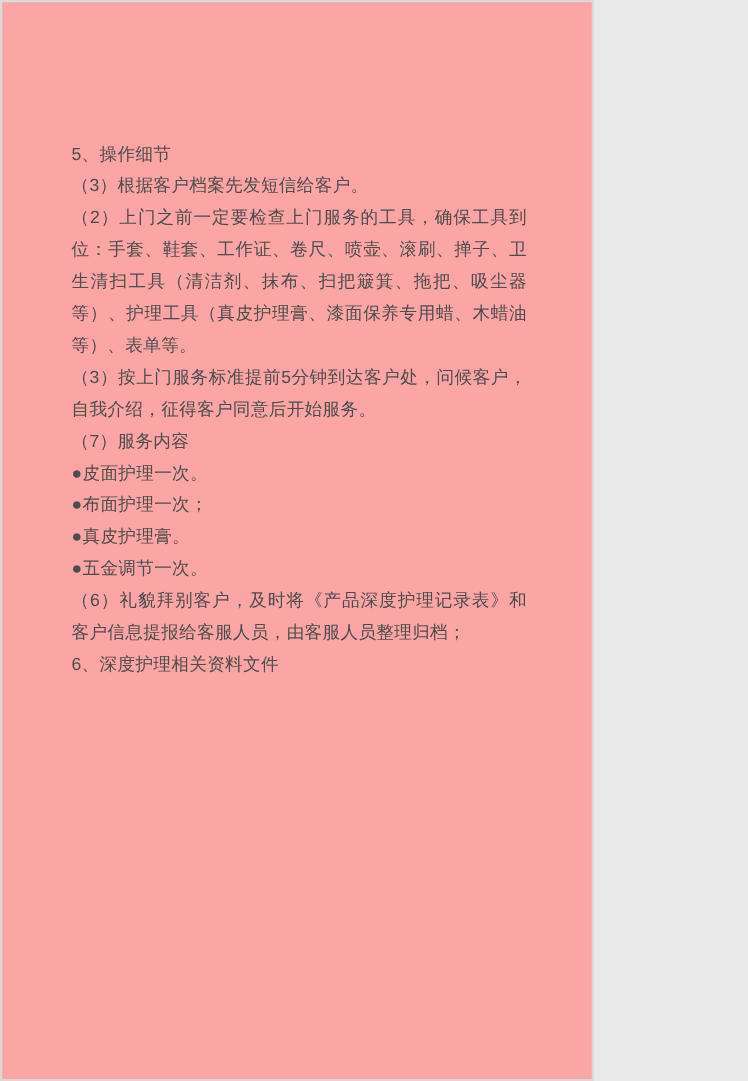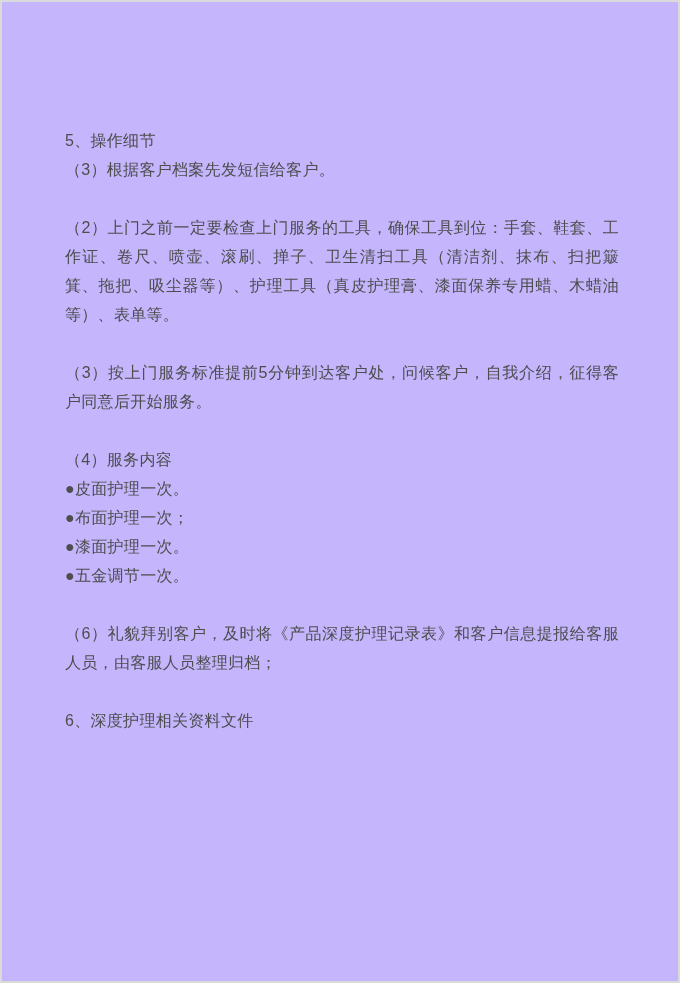--- a/index.html
+++ b/index.html
@@ -2,41 +2,40 @@
 <html><head>
 <meta charset="utf-8">
 <style>
   html, body {
     margin: 0;
     padding: 0;
     background: #e9e9e9;
   }
   .page {
     position: relative;
-    width: 680px;
+    width: 540px;
     height: 983px;
     box-sizing: border-box;
-    background: #c4b5fd;
+    background: #fca5a5;
     border: 2px solid #dadada;
     overflow: hidden;
     font-family: "Liberation Sans", "DejaVu Sans", sans-serif;
   }
   .content {
     padding: 124px 59px 0 63px;
     color: #4d4d4d;
     font-size: 16px;
     line-height: 29px;
     text-align: justify;
     letter-spacing: 0.3px;
   }
   .content p {
     margin: 0;
   }
   .content p.gap {
-    margin-top: 29px;
   }
   .bullet-list {
     margin: 0;
     padding: 0;
     list-style: none;
   }
   .bullet-list li {
     margin: 0;
   }
 </style>
@@ -48,26 +47,26 @@
 
     <p>5、操作细节</p>
 
     <p>（3）根据客户档案先发短信给客户。</p>
 
 
     <p class="gap">（2）上门之前一定要检查上门服务的工具，确保工具到位：手套、鞋套、工作证、卷尺、喷壶、滚刷、掸子、卫生清扫工具（清洁剂、抹布、扫把簸箕、拖把、吸尘器等）、护理工具（真皮护理膏、漆面保养专用蜡、木蜡油等）、表单等。</p>
 
     <p class="gap">（3）按上门服务标准提前5分钟到达客户处，问候客户，自我介绍，征得客户同意后开始服务。</p>
 
-    <p class="gap">（4）服务内容</p>
+    <p class="gap">（7）服务内容</p>
 
     <ul class="bullet-list">
       <li>●皮面护理一次。</li>
       <li>●布面护理一次；</li>
-      <li>●漆面护理一次。</li>
+      <li>●真皮护理膏。</li>
       <li>●五金调节一次。</li>
     </ul>
 
 
     <p class="gap">（6）礼貌拜别客户，及时将《产品深度护理记录表》和客户信息提报给客服人员，由客服人员整理归档；</p>
 
     <p class="gap">6、深度护理相关资料文件</p>
 
   </div>
 </div>

